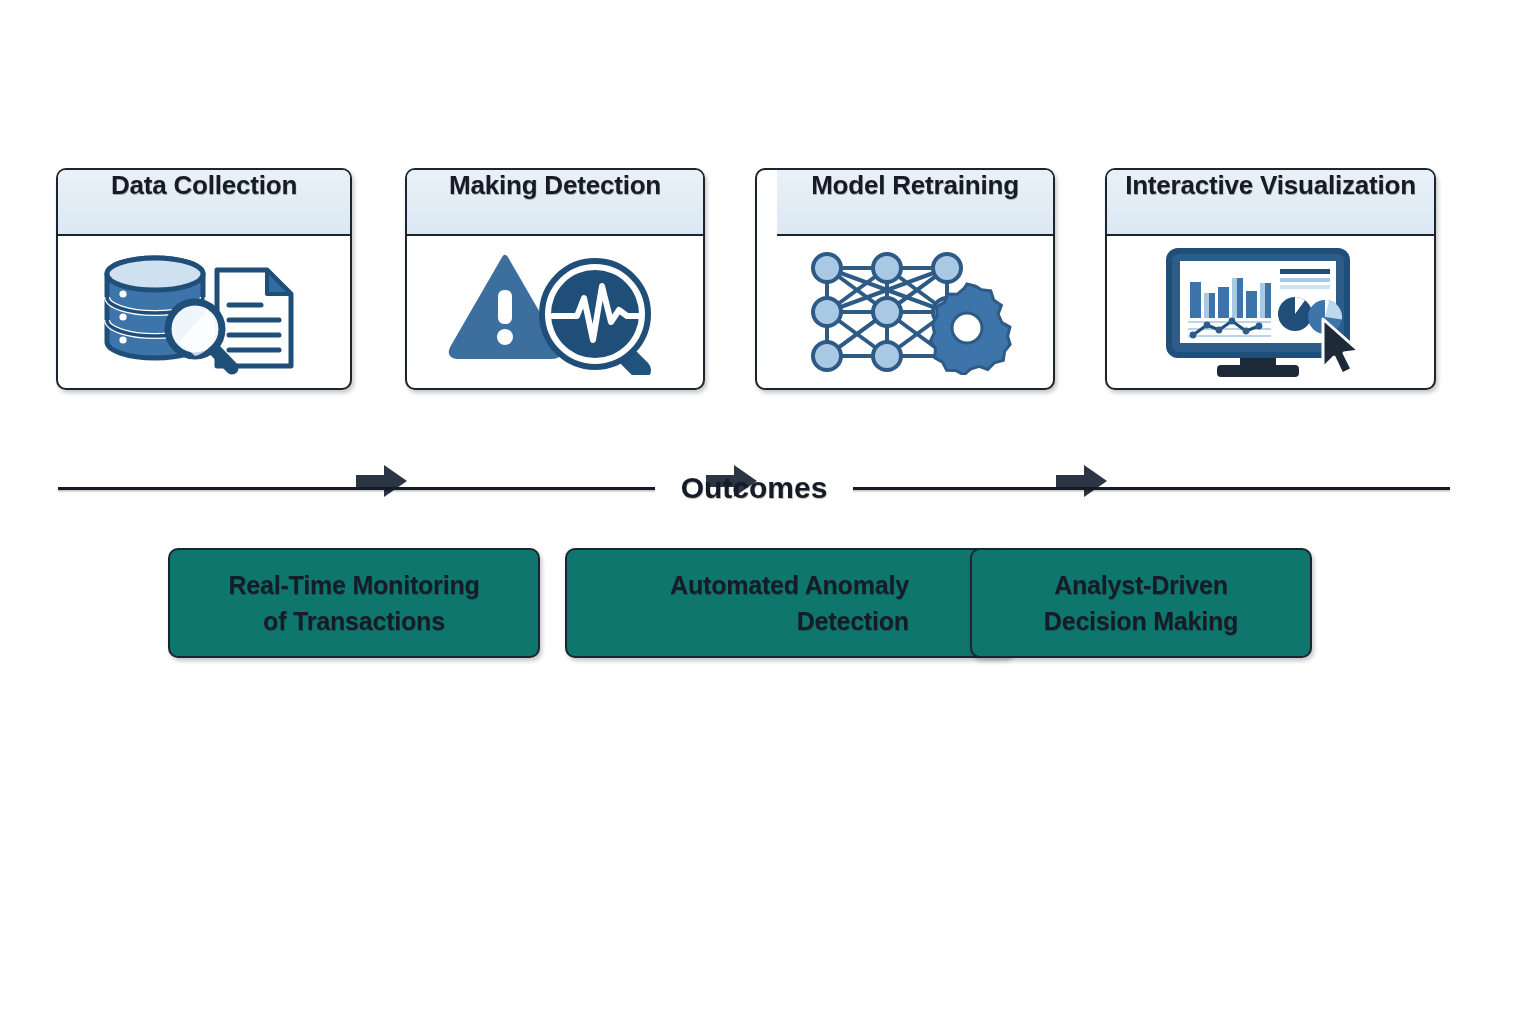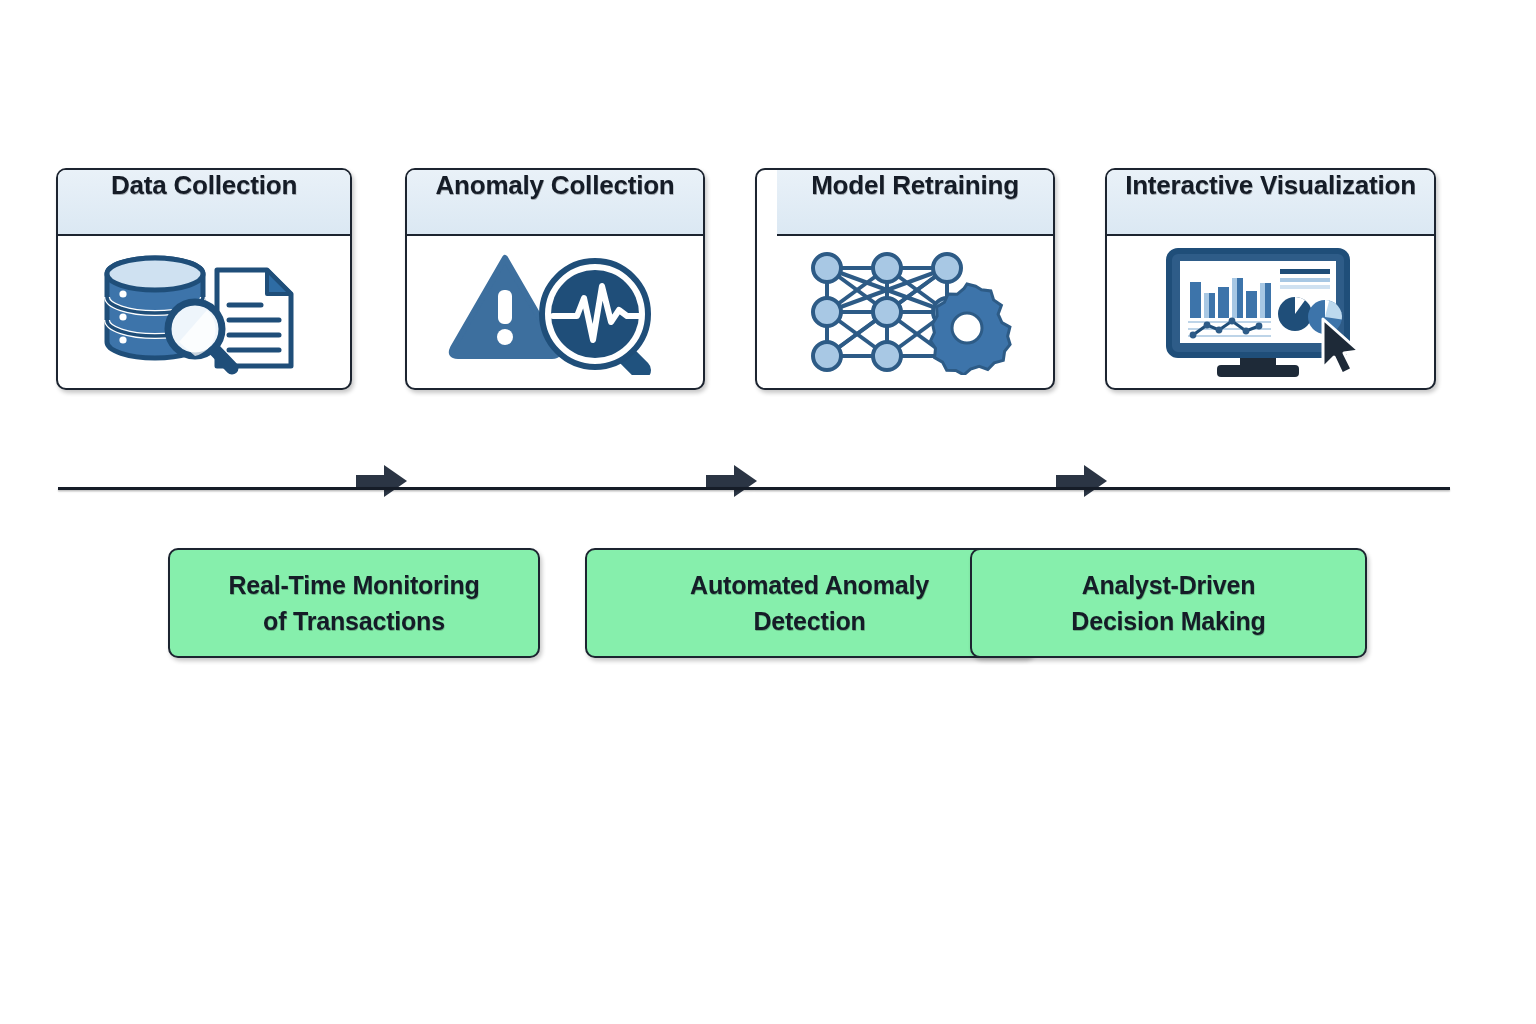--- a/index.html
+++ b/index.html
@@ -90,21 +90,21 @@
   
   #outcomes-row{
     position:absolute;
     left:168px; top:548px;
     width:1180px; height:110px;
   }
   .outcome-box{
     position:absolute;
     top:0;
     height:110px;
-    background:#86efac;
+    background:#0f766e;
     border:2.5px solid #1c2430;
     border-radius:10px;
     box-sizing:border-box;
     box-shadow:2px 3px 4px rgba(0,0,0,0.22);
     display:flex;
     align-items:center;
     justify-content:center;
     text-align:center;
   }
   .outcome-text{
@@ -164,21 +164,21 @@
   </div>
 
   <div class="flow-arrow" style="left:300px;">
     <svg width="52" height="34" viewBox="0 0 52 34">
       <path d="M0 11 L28 11 L28 1 L51 17 L28 33 L28 23 L0 23 Z" fill="#2b3544"></path>
     </svg>
   </div>
 
   <div class="stage-card" style="left:349px;width:300px;">
     <div class="stage-header">
-      <span class="stage-title">Anomaly Collection</span>
+      <span class="stage-title">Making Detection</span>
     </div>
     <div class="stage-body">
       <span>
         <svg width="220" height="125" viewBox="0 0 220 125">
 
           <path d="M60 8 L112 98 Q116 106 107 106 L13 106 Q4 106 8 98 Z" fill="#3d6f9e" stroke="#3d6f9e" stroke-width="6" stroke-linejoin="round"></path>
           <rect x="53" y="40" width="14" height="34" rx="6" fill="#ffffff"></rect>
           <circle cx="60" cy="87" r="8" fill="#ffffff"></circle>
 
           <line x1="170" y1="94" x2="196" y2="120" stroke="#20527e" stroke-width="20" stroke-linecap="round"></line>
@@ -326,29 +326,30 @@
           <path d="M160,74 L160,123 L171,112 L179,129 L189,124 L181,108 L196,106 Z" fill="#1e2a38" stroke="#ffffff" stroke-width="3" stroke-linejoin="round"></path>
         </svg>
       </span>
     </div>
   </div>
 
 </div>
 
 <div id="outcomes-divider">
   <span class="div-line"></span>
+  <span id="outcomes-label">Outcomes</span>
   <span class="div-line"></span>
 </div>
 
 <div id="outcomes-row">
   <div class="outcome-box" style="left:0px;width:372px;">
     <span class="outcome-text">Real-Time Monitoring
 of Transactions</span>
   </div>
-  <div class="outcome-box" style="left:417px;width:449px;">
+  <div class="outcome-box" style="left:397px;width:449px;text-align:right;">
     <span class="outcome-text">Automated Anomaly
 Detection</span>
   </div>
-  <div class="outcome-box" style="left:802px;width:397px;text-align:center;">
+  <div class="outcome-box" style="left:802px;width:342px;text-align:center;">
     <span class="outcome-text">Analyst-Driven
 Decision Making</span>
   </div>
 </div>
 
 </body></html>

